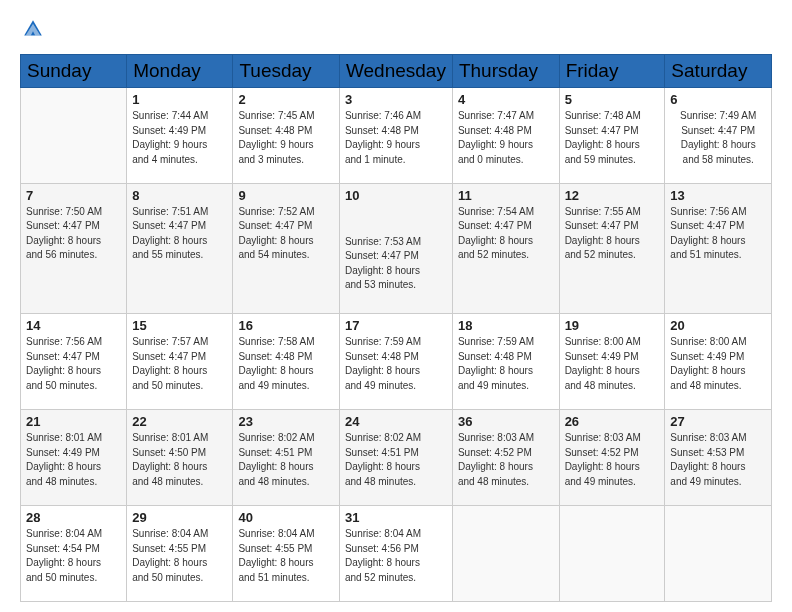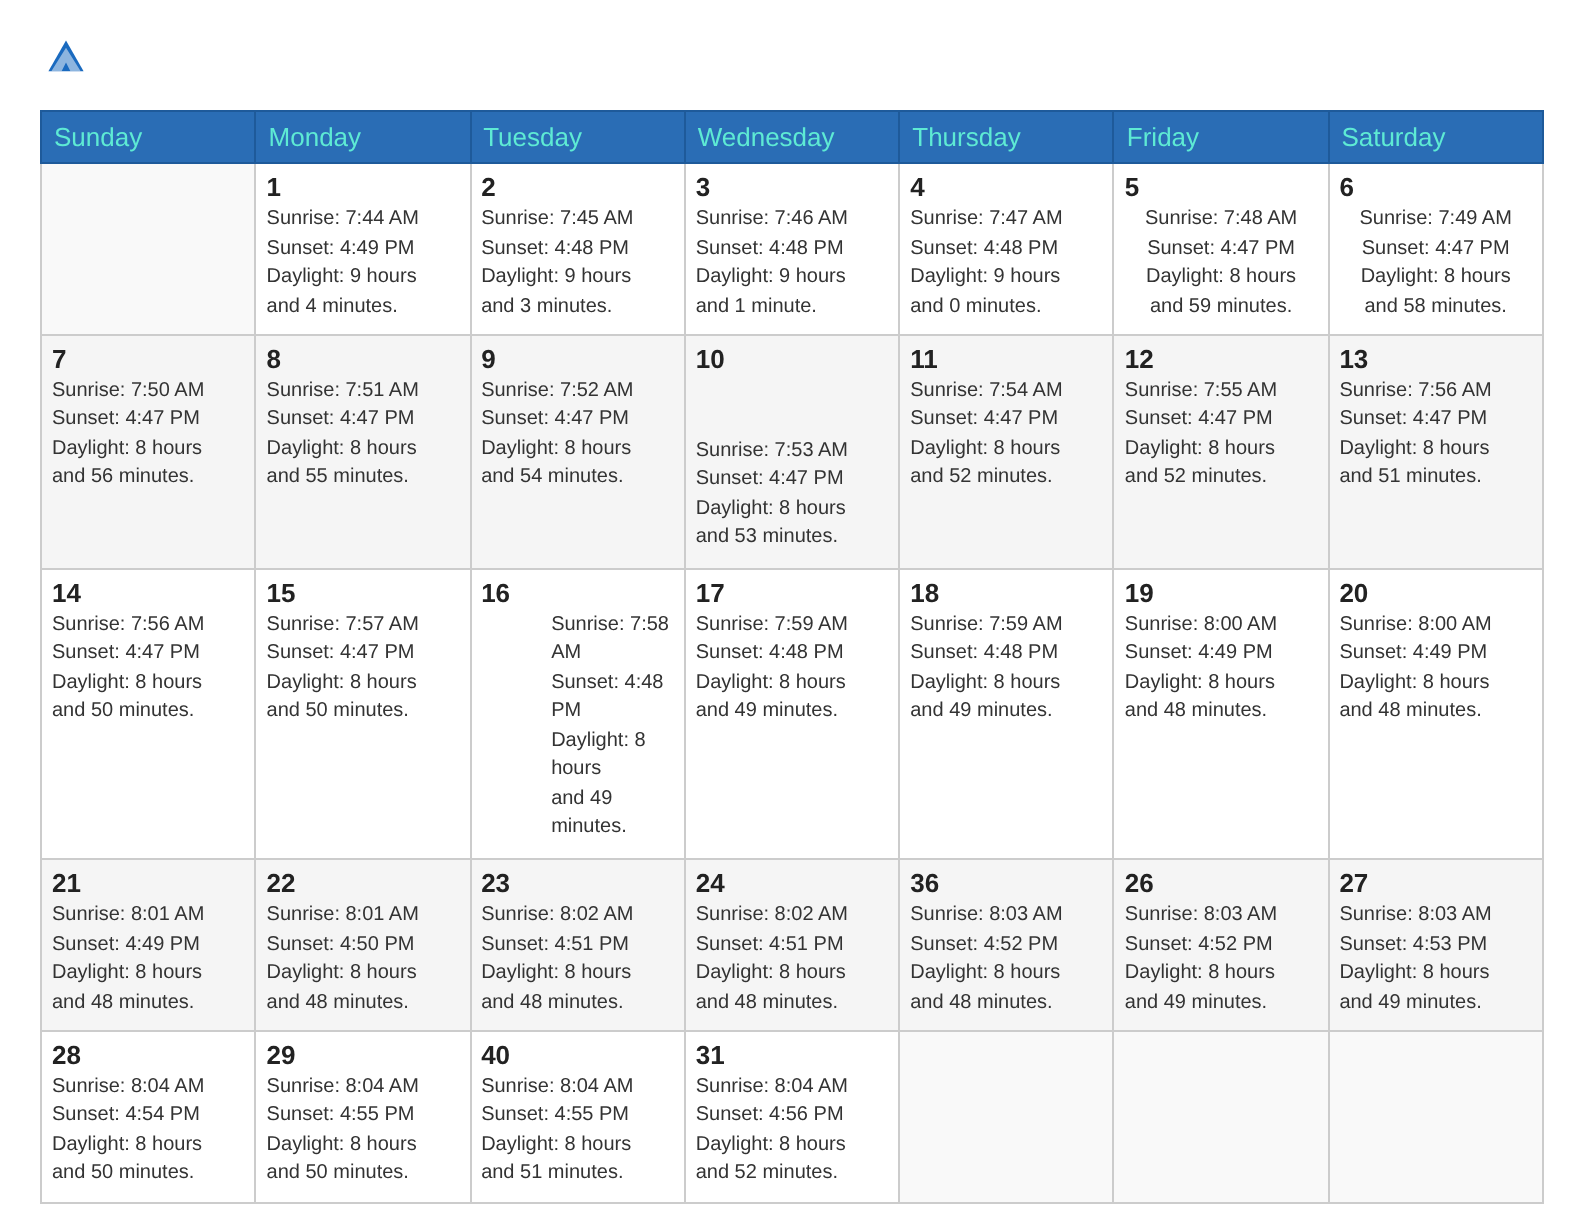--- a/index.html
+++ b/index.html
@@ -52,24 +52,24 @@
       font-size: 14px;
       color: #555;
     }
     .calendar {
       width: 100%;
       border-collapse: collapse;
       flex: 1;
     }
     .calendar th {
       background-color: #2a6db5;
-      color: #5eead4;
+      color: #000000;
       text-align: left;
       padding: 5px 6px;
-      font-size: 13px;
+      font-size: 19px;
       font-weight: normal;
       border: 1px solid #1e5a9a;
     }
     .calendar td {
       border: 1px solid #ccc;
       vertical-align: top;
       padding: 4px 5px;
       width: calc(100% / 7);
       background: #fff;
     }
@@ -155,21 +155,21 @@
           </td>
           <td>
             <span class="day-num">4</span>
             <div class="day-info" style="white-space: pre-line;">Sunrise: 7:47 AM
 Sunset: 4:48 PM
 Daylight: 9 hours
 and 0 minutes.</div>
           </td>
           <td>
             <span class="day-num">5</span>
-            <div class="day-info" style="white-space: pre-line; text-align: center;">Sunrise: 7:48 AM
+            <div class="day-info" style="white-space: pre-line;">Sunrise: 7:48 AM
 Sunset: 4:47 PM
 Daylight: 8 hours
 and 59 minutes.</div>
           </td>
           <td>
             <span class="day-num">6</span>
             <div class="day-info" style="white-space: pre-line; text-align: center;">Sunrise: 7:49 AM
 Sunset: 4:47 PM
 Daylight: 8 hours
 and 58 minutes.</div>
@@ -236,21 +236,21 @@
           </td>
           <td>
             <span class="day-num">15</span>
             <div class="day-info" style="white-space: pre-line;">Sunrise: 7:57 AM
 Sunset: 4:47 PM
 Daylight: 8 hours
 and 50 minutes.</div>
           </td>
           <td>
             <span class="day-num">16</span>
-            <div class="day-info" style="white-space: pre-line; margin-left: 35px;">Sunrise: 7:58 AM
+            <div class="day-info" style="white-space: pre-line;">Sunrise: 7:58 AM
 Sunset: 4:48 PM
 Daylight: 8 hours
 and 49 minutes.</div>
           </td>
           <td>
             <span class="day-num">17</span>
             <div class="day-info" style="white-space: pre-line;">Sunrise: 7:59 AM
 Sunset: 4:48 PM
 Daylight: 8 hours
 and 49 minutes.</div>

